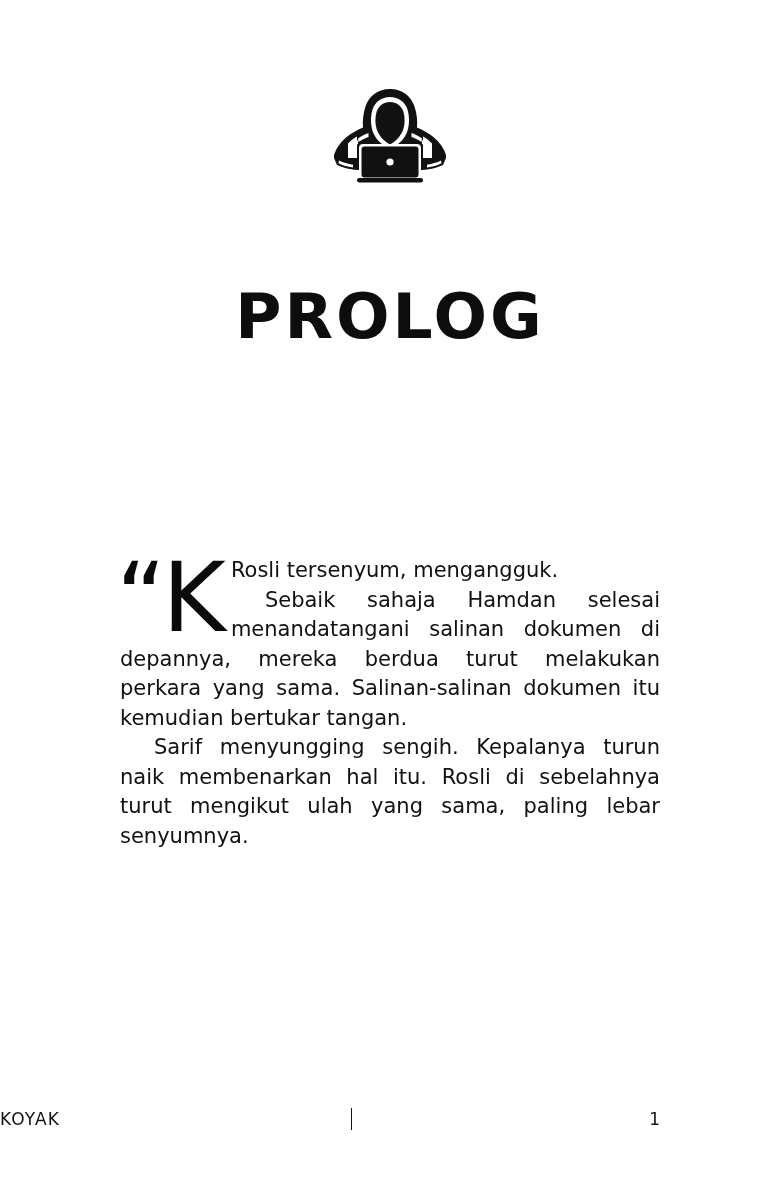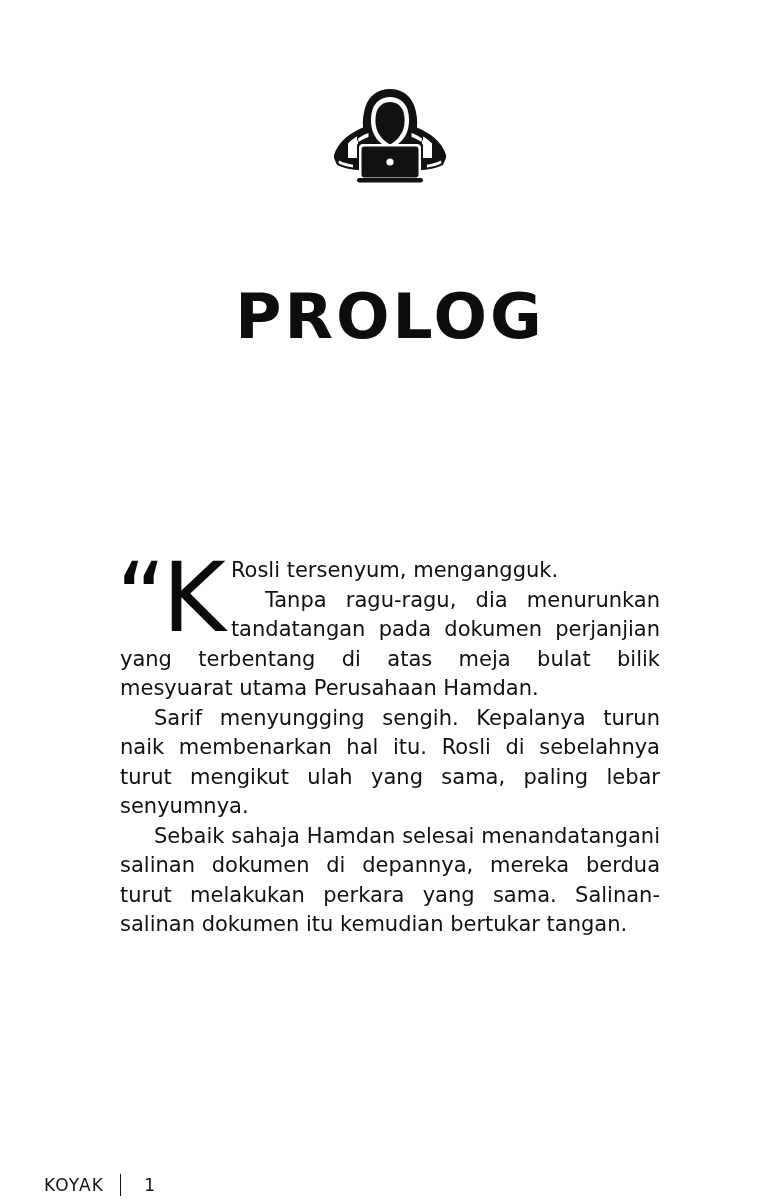--- a/index.html
+++ b/index.html
@@ -91,26 +91,25 @@
   }
   .para-indent-after-cap {
     text-indent: 0;
     padding-left: 86px;
   }
 
   
   .footer {
     position: absolute;
     left: 0;
-    top: 1174px;
+    top: 1108px;
     width: 660px;
     display: flex;
-    justify-content: flex-start;
+    justify-content: space-between;
     align-items: center;
-    margin-left: 44px;
   }
   .footer-book {
     font-family: "DejaVu Sans", sans-serif;
     font-size: 17px;
     letter-spacing: 1.1px;
     color: #141414;
   }
   .footer-rule {
     display: inline-block;
     width: 1px;
@@ -187,25 +186,24 @@
 
   <h1 class="chapter-title">PROLOG</h1>
 
   <div class="body-block">
 
     <p class="para para-first"><span class="dropcap"><span>“</span><span>K</span></span></p>
 
     <p class="para para-indent-after-cap"><span>Rosli tersenyum, mengangguk.</span></p>
 
 
-    <p class="para"><span>Tanpa ragu-ragu, dia menurunkan tandatangan pada dokumen perjanjian yang terbentang di atas meja bulat bilik mesyuarat utama Perusahaan Hamdan.</span></p>
+
+    <p class="para"><span>Sebaik sahaja Hamdan selesai menandatangani salinan dokumen di depannya, mereka berdua turut melakukan perkara yang sama. Salinan-salinan dokumen itu kemudian bertukar tangan.</span></p>
 
     <p class="para"><span>Sarif menyungging sengih. Kepalanya turun naik membenarkan hal itu. Rosli di sebelahnya turut mengikut ulah yang sama, paling lebar senyumnya.</span></p>
-
-    <p class="para"><span>Sebaik sahaja Hamdan selesai menandatangani salinan dokumen di depannya, mereka berdua turut melakukan perkara yang sama. Salinan-salinan dokumen itu kemudian bertukar tangan.</span></p>
 
   </div>
 
   <div class="footer">
     <span class="footer-book">KOYAK</span>
     <span class="footer-rule"></span>
     <span class="footer-page">1</span>
   </div>
 
 </div>

